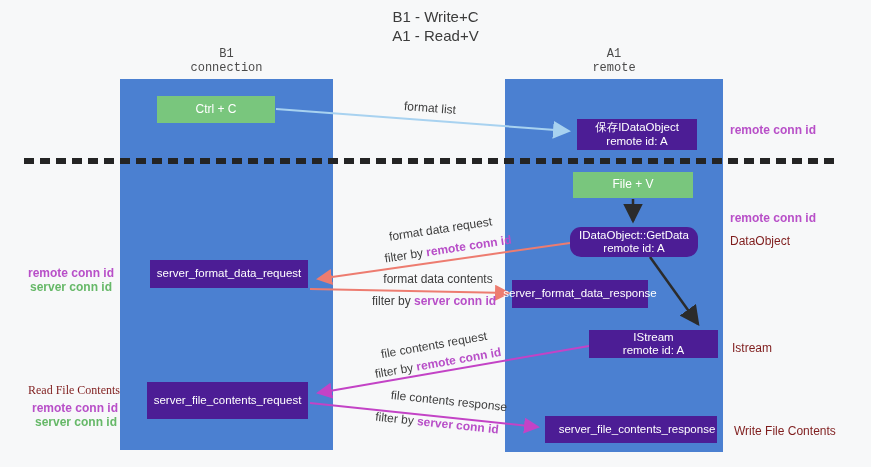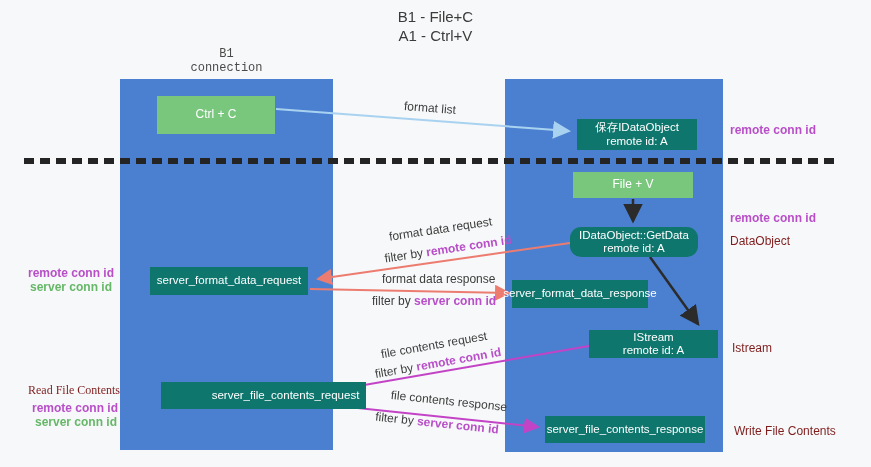--- a/index.html
+++ b/index.html
@@ -7,41 +7,45 @@
   #stage{position:relative;width:871px;height:467px;background:#f7f8f9;overflow:hidden;
          font-family:"Liberation Sans", sans-serif;}
   .abs{position:absolute;}
   .title{width:100%;text-align:center;color:#3b3b3b;font-size:15px;line-height:19px;top:7px;}
   .colhdr{text-align:center;color:#4a4a4a;font-size:12px;line-height:14px;top:47px;font-family:Liberation Mono, monospace;}
   .col{background:#4b80d1;top:79px;}
   .dashline{top:158px;left:24px;width:814px;height:6px;
             background:repeating-linear-gradient(to right,#242424 0 10px,transparent 10px 16px);}
   .box{display:flex;flex-direction:column;align-items:center;justify-content:center;
        color:#ffffff;font-size:11.5px;line-height:13.5px;text-align:center;z-index:4;}
-  .orange{background:#0f766e;}
+  .orange{background:#4c1d95;}
   .green{background:#79c67d;font-size:12px;}
   .sidelabel{font-size:12px;color:#7f1d1d;white-space:nowrap;z-index:5;}
   .purple{color:#b84fc8;font-weight:bold;}
   .greentxt{color:#66b868;font-weight:bold;}
   .arrlabel{font-size:12px;color:#3c3c3c;white-space:nowrap;text-align:center;z-index:5;}
   svg.overlay{position:absolute;left:0;top:0;z-index:3;}
 </style>
 </head>
 <body>
 
 <div id="stage">
 
   <div class="abs title">
-    <div>B1 - File+C</div>
-    <div>A1 - Ctrl+V</div>
+    <div>B1 - Write+C</div>
+    <div>A1 - Read+V</div>
   </div>
 
   <div class="abs colhdr" style="left:120px;width:213px;">
     <div>B1</div>
     <div>connection</div>
+  </div>
+  <div class="abs colhdr" style="left:505px;width:218px;">
+    <div>A1</div>
+    <div>remote</div>
   </div>
 
   <div class="abs col" style="left:120px;width:213px;height:371px;"></div>
   <div class="abs col" style="left:505px;width:218px;height:373px;"></div>
 
   <div class="abs dashline" style="z-index:2;"></div>
 
   <svg class="overlay" width="871" height="467" viewBox="0 0 871 467">
     <defs>
       <marker id="mBlue" markerWidth="9" markerHeight="9" refX="8" refY="4.5" orient="auto">
@@ -59,56 +63,56 @@
     </defs>
     <line x1="276" y1="109" x2="569" y2="131" stroke="#a8d2f0" stroke-width="2" marker-end="url(#mBlue)"></line>
     <line x1="633" y1="199" x2="633" y2="221" stroke="#2b2b2b" stroke-width="2.5" marker-end="url(#mBlack)"></line>
     <line x1="650" y1="257" x2="698" y2="324" stroke="#2b2b2b" stroke-width="2.5" marker-end="url(#mBlack)"></line>
     <line x1="570" y1="243" x2="318" y2="279" stroke="#ed7c70" stroke-width="2" marker-end="url(#mRed)"></line>
     <line x1="310" y1="289" x2="509" y2="293" stroke="#ed7c70" stroke-width="2" marker-end="url(#mRed)"></line>
     <line x1="589" y1="346" x2="318" y2="393" stroke="#c343c6" stroke-width="2" marker-end="url(#mMag)"></line>
     <line x1="310" y1="403" x2="538" y2="427" stroke="#c343c6" stroke-width="2" marker-end="url(#mMag)"></line>
   </svg>
 
-  <div class="abs box green" style="left:157px;top:96px;width:118px;height:38px;">
+  <div class="abs box green" style="left:157px;top:96px;width:118px;height:27px;">
     <span>Ctrl + C</span>
   </div>
 
   <div class="abs box orange" style="left:577px;top:119px;width:120px;height:31px;">
     <span>保存IDataObject</span>
     <span>remote id: A</span>
   </div>
 
   <div class="abs box green" style="left:573px;top:172px;width:120px;height:26px;">
     <span>File + V</span>
   </div>
 
   <div class="abs box orange" style="left:570px;top:227px;width:128px;height:30px;border-radius:11px;">
     <span>IDataObject::GetData</span>
     <span>remote id: A</span>
   </div>
 
-  <div class="abs box orange" style="left:150px;top:267px;width:158px;height:28px;">
+  <div class="abs box orange" style="left:150px;top:260px;width:158px;height:28px;">
     <span>server_format_data_request</span>
   </div>
 
   <div class="abs box orange" style="left:512px;top:280px;width:136px;height:28px;">
     <span>server_format_data_response</span>
   </div>
 
   <div class="abs box orange" style="left:589px;top:330px;width:129px;height:28px;">
     <span>IStream</span>
     <span>remote id: A</span>
   </div>
 
-  <div class="abs box orange" style="left:161px;top:382px;width:161px;height:27px;padding-left:44px;">
+  <div class="abs box orange" style="left:147px;top:382px;width:161px;height:37px;">
     <span>server_file_contents_request</span>
   </div>
 
-  <div class="abs box orange" style="left:545px;top:416px;width:160px;height:27px;">
+  <div class="abs box orange" style="left:545px;top:416px;width:160px;height:27px;padding-left:12px;">
     <span>server_file_contents_response</span>
   </div>
 
   <div class="abs sidelabel purple" style="left:730px;top:123px;">remote conn id</div>
   <div class="abs sidelabel purple" style="left:730px;top:211px;">remote conn id</div>
   <div class="abs sidelabel" style="left:730px;top:234px;">DataObject</div>
   <div class="abs sidelabel" style="left:732px;top:341px;">Istream</div>
   <div class="abs sidelabel" style="left:734px;top:424px;">Write File Contents</div>
 
   <div class="abs sidelabel purple" style="left:28px;top:266px;">remote conn id</div>
@@ -117,21 +121,21 @@
   <div class="abs sidelabel purple" style="left:32px;top:401px;">remote conn id</div>
   <div class="abs sidelabel greentxt" style="left:35px;top:415px;">server conn id</div>
 
   <div class="abs arrlabel" style="left:385px;top:101px;width:90px;transform:rotate(4.5deg);">format list</div>
 
   <div class="abs arrlabel" style="left:378px;top:222px;width:125px;transform:rotate(-8.5deg);">format data request</div>
   <div class="abs arrlabel" style="left:372px;top:242px;width:152px;transform:rotate(-8.5deg);">
     <span>filter by </span><span class="purple">remote conn id</span>
   </div>
 
-  <div class="abs arrlabel" style="left:382px;top:272px;width:112px;">format data response</div>
+  <div class="abs arrlabel" style="left:382px;top:272px;width:112px;">format data contents</div>
   <div class="abs arrlabel" style="left:372px;top:294px;width:122px;">
     <span>filter by </span><span class="purple">server conn id</span>
   </div>
 
   <div class="abs arrlabel" style="left:378px;top:338px;width:112px;transform:rotate(-10deg);">file contents request</div>
   <div class="abs arrlabel" style="left:368px;top:356px;width:140px;transform:rotate(-10deg);">
     <span>filter by </span><span class="purple">remote conn id</span>
   </div>
 
   <div class="abs arrlabel" style="left:390px;top:394px;width:118px;transform:rotate(6deg);">file contents response</div>

